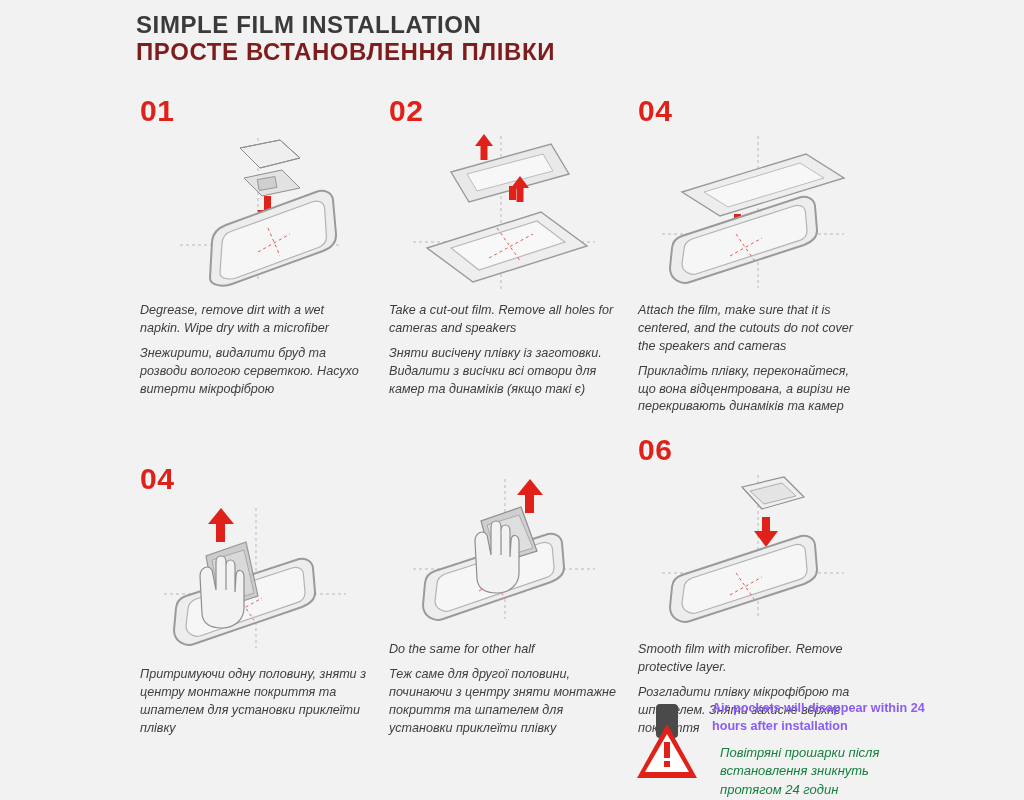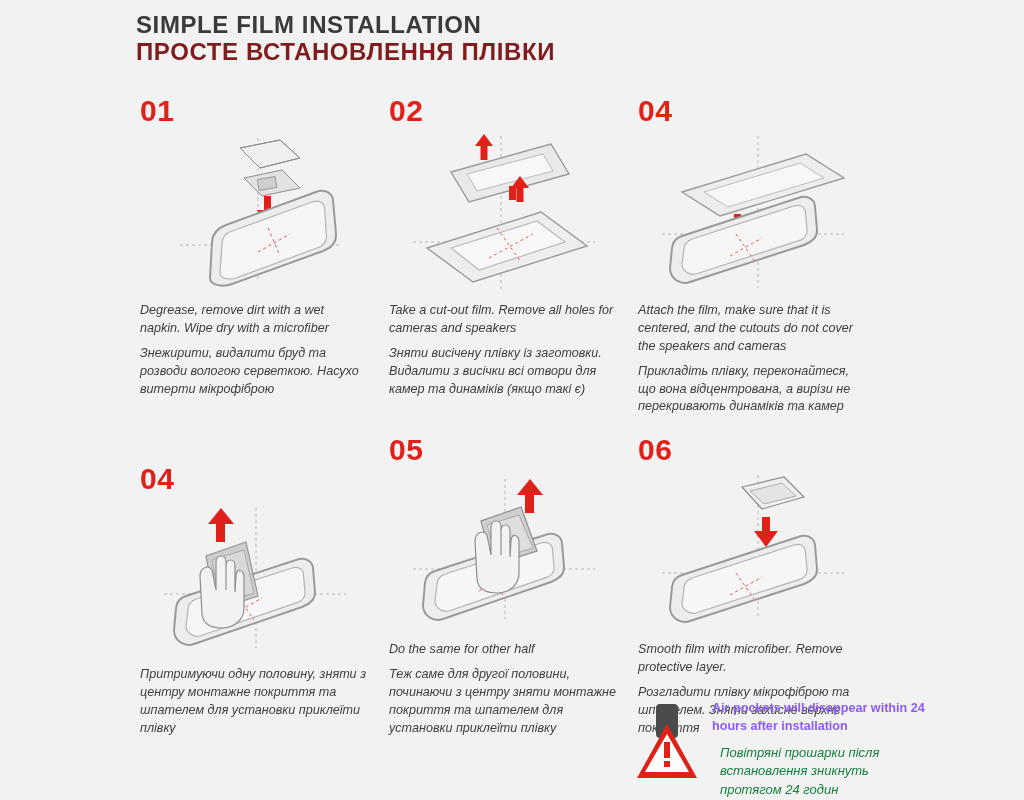--- a/index.html
+++ b/index.html
@@ -270,21 +270,20 @@
               <g fill="#e02119">
                 <rect x="76" y="26" width="9" height="18"></rect>
                 <polygon points="68,26 94,26 81,10"></polygon>
               </g>
             </svg>
           </div>
           <div class="cap-uk">Притримуючи одну половину, зняти з центру монтажне покриття та шпателем для установки приклеїти плівку</div>
         </div>
 
         <div class="cell">
-          <div class="step-num">05</div>
           <div class="art">
             <svg width="228" height="168" viewBox="0 0 228 168">
               <g stroke="#b9b9b9" stroke-width="1" fill="none" stroke-dasharray="3 3">
                 <line x1="116" y1="10" x2="116" y2="150"></line>
                 <line x1="24" y1="100" x2="206" y2="100"></line>
               </g>
 
               <g>
                 <path d="M34,136 L36,114 C36.5,108 40,104 46,102 L156,66 C164,63 172,66 173,74 L175,98 C175.5,106 170,110 162,113 L54,150 C46,153 34,148 34,136 Z" fill="#ededed" stroke="#9a9a9a" stroke-width="2"></path>
                 <path d="M46,132 L48,115 C48.3,110 51,107 56,105 L152,74 C157,72.5 163,74 163.4,80 L165,98 C165.3,104 162,107 157,108.6 L60,142 C55,143.6 46,140 46,132 Z" fill="#f6f6f6" stroke="#b3b3b3" stroke-width="1.2"></path>

